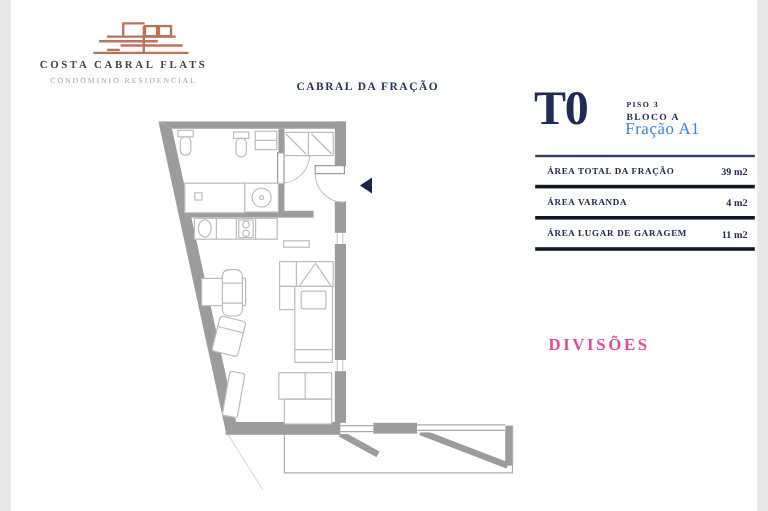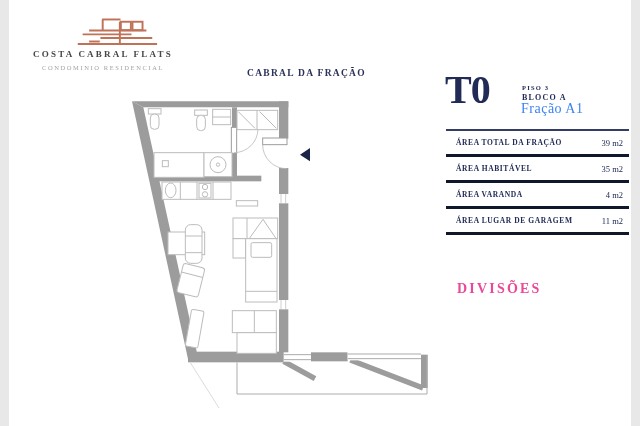--- a/index.html
+++ b/index.html
@@ -32,21 +32,21 @@
   .unit-floor{position:absolute;left:513px;top:84px;font-size:6.5px;letter-spacing:1.2px;color:#212b56;font-weight:600;}
   .unit-block{position:absolute;left:513px;top:93px;font-size:8px;letter-spacing:1.2px;color:#212b56;font-weight:600;}
   .unit-fraction{position:absolute;left:512px;top:101px;font-size:14px;letter-spacing:0.5px;color:#3b82f6;}
   .header-rule{position:absolute;left:437px;top:129px;width:183px;height:2px;background:#333c66;}
   .areas-table{position:absolute;left:437px;top:131px;width:183px;}
   .area-row{
     height:26px;display:flex;justify-content:space-between;align-items:center;
     border-bottom:3px solid #0f172a;padding:0 6px 0 10px;box-sizing:border-box;
   }
   .area-label{font-size:7.5px;font-weight:700;letter-spacing:0.6px;color:#212b56;white-space:nowrap;}
-  .area-value{font-size:8.5px;font-weight:400;color:#212b56;white-space:nowrap;}
+  .area-value{font-size:8.5px;font-weight:700;color:#212b56;white-space:nowrap;}
   .divisions-title{
     position:absolute;left:448px;top:281px;font-size:14px;letter-spacing:2.2px;
     color:#ec4899;font-weight:600;
   }
   .divisions-table{position:absolute;left:437px;top:305px;width:183px;border-top:1.5px solid #8f94a8;}
   .division-row{
     height:25px;display:flex;justify-content:space-between;align-items:center;
     border-bottom:1px solid #9fa3b3;padding:0 6px 0 10px;box-sizing:border-box;
   }
   .division-label{font-size:7.5px;font-weight:600;letter-spacing:1px;color:#212b56;white-space:nowrap;}
@@ -199,24 +199,20 @@
   <div class="unit-block">BLOCO A</div>
   <div class="unit-fraction">Fração A1</div>
   <div class="header-rule"></div>
 
   <div class="areas-table">
     <div class="area-row">
       <span class="area-label">ÁREA TOTAL DA FRAÇÃO</span>
       <span class="area-value">39 m2</span>
     </div>
     <div class="area-row">
-      <span class="area-label">ÁREA HABITÁVEL</span>
-      <span class="area-value">35 m2</span>
-    </div>
-    <div class="area-row">
       <span class="area-label">ÁREA VARANDA</span>
       <span class="area-value">4 m2</span>
     </div>
     <div class="area-row">
       <span class="area-label">ÁREA LUGAR DE GARAGEM</span>
       <span class="area-value">11 m2</span>
     </div>
   </div>
 
   <div class="divisions-title">DIVISÕES</div>

